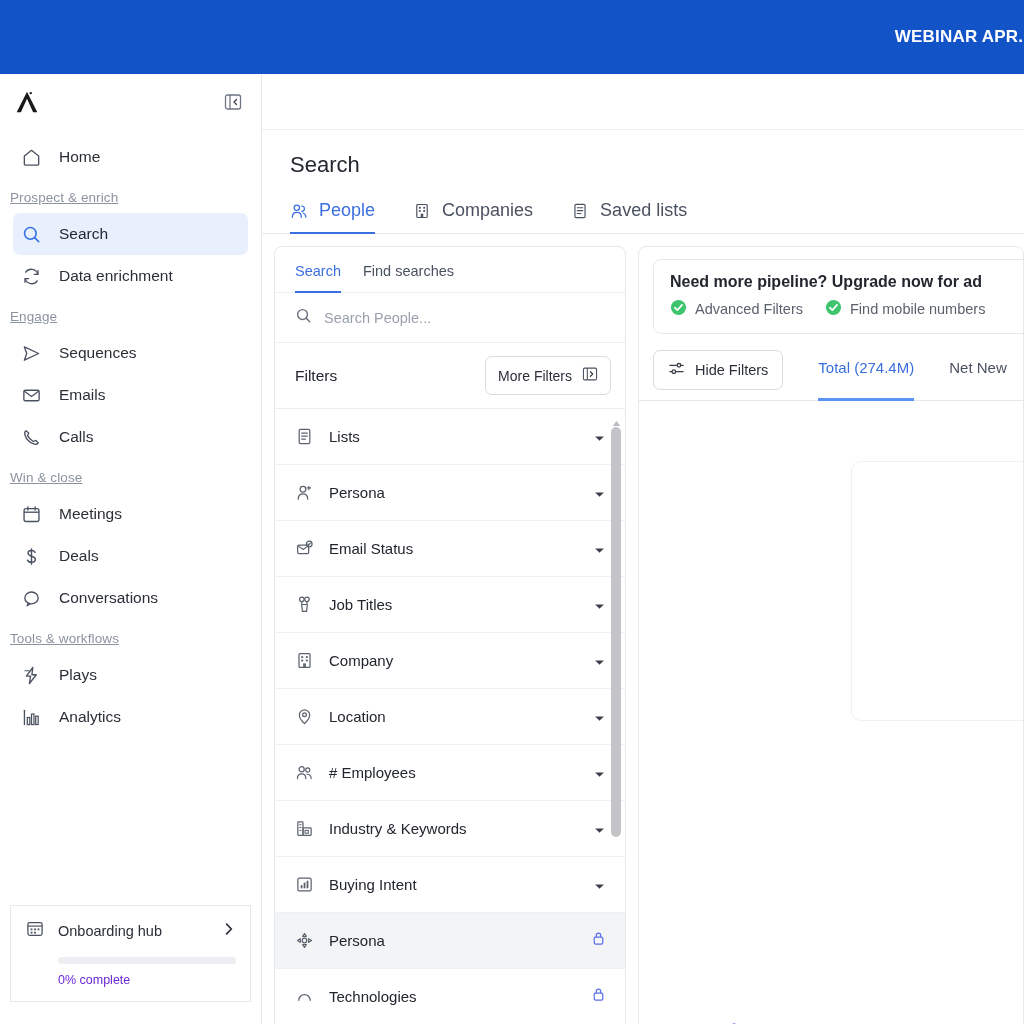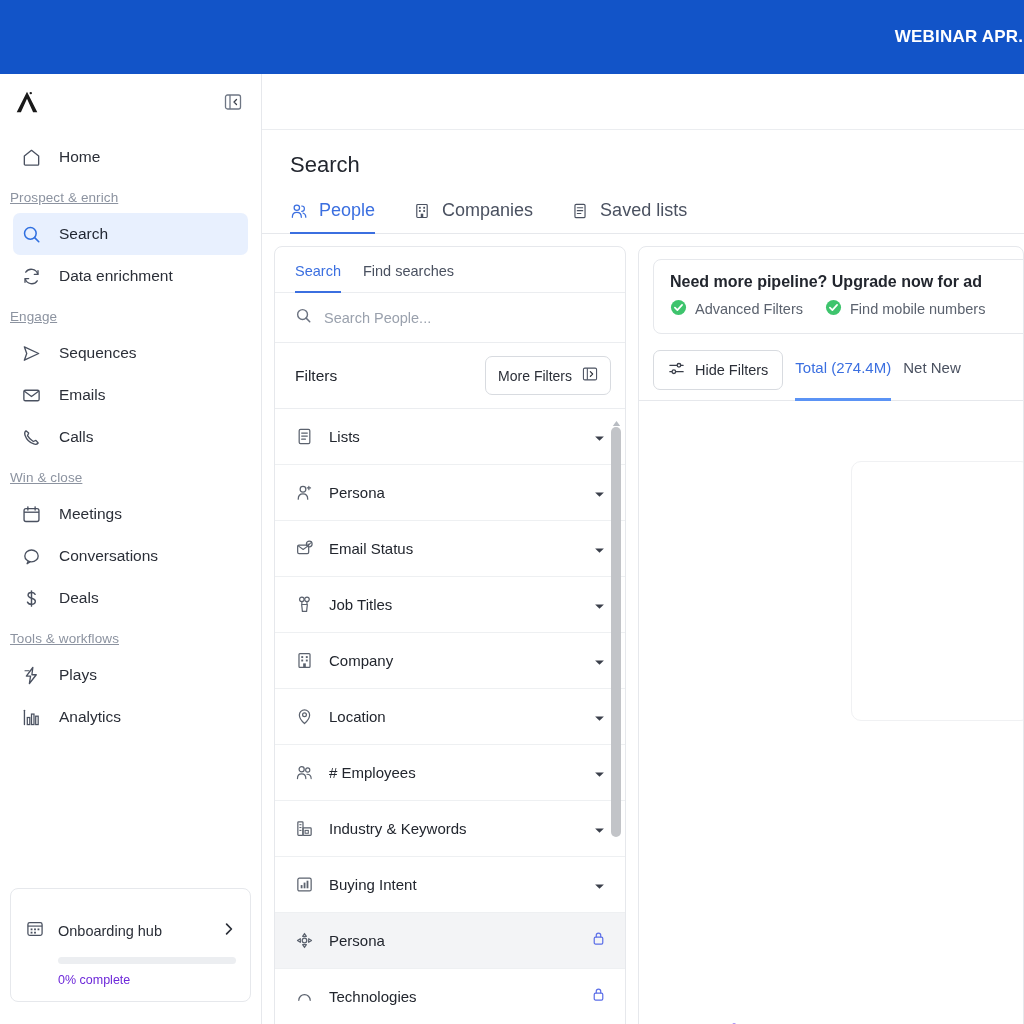--- a/index.html
+++ b/index.html
@@ -52,21 +52,21 @@
     border-radius: 7px; cursor: pointer;
     color: #2b2f38; font-size: 15.5px;
   }
   .nav-item .ni-ico { width: 21px; height: 21px; flex: none; display:block; }
   .nav-item.active { background: #e8f0fe; }
   .nav-item.active .nav-label { color: #1f2430; font-weight: normal; }
 
   
   .onboard-card {
     margin: 0 10px 22px 10px; border: 1px solid #e6e8ec;
-    border-radius: 8px; padding: 30px 14px 14px 14px;
+    border-radius: 0; padding: 13px 14px 14px 14px;
     background: #fff;
   }
   .onboard-row {
     display: flex; align-items: center; gap: 13px;
   }
   .onboard-title { font-size: 14.5px; color: #2b2f38; flex: 1; }
   .progress-track {
     height: 7px; background: #eceef1; border-radius: 4px;
     margin: 14px 0 9px 33px;
   }
@@ -159,21 +159,21 @@
   .upgrade-banner {
     margin: 12px 0 0 14px; border: 1px solid #e6e8ec;
     border-radius: 8px; padding: 13px 16px 14px 16px;
     background: #fff; width: 500px;
   }
   .ub-title { font-size: 16px; color: #22262e; font-weight: bold; white-space: nowrap; }
   .ub-feats { display: flex; gap: 22px; margin-top: 8px; }
   .ub-feat { display: flex; align-items: center; gap: 8px; font-size: 14.5px; color: #5b626e; white-space: nowrap; }
   .check-circle { width: 17px; height: 17px; flex: none; }
   .results-toolbar {
-    display: flex; align-items: flex-end; gap: 12px;
+    display: flex; align-items: flex-end; gap: 35px;
     padding: 16px 0 0 14px; border-bottom: 1px solid #e6e8ec;
   }
   .hide-filters-btn {
     display: flex; align-items: center; gap: 10px;
     border: 1px solid #d8dbe0; border-radius: 7px;
     padding: 9px 14px; font-size: 14.5px; color: #2b2f38;
     background: #fff; cursor: pointer; margin-bottom: 10px; font-family: inherit;
   }
   .res-tab {
     font-size: 15px; color: #4a5160; padding-bottom: 22px;
@@ -282,34 +282,34 @@
           <line x1="3.2" y1="8.6" x2="18.8" y2="8.6" stroke="#4a5160" stroke-width="1.4"></line>
           <line x1="7.2" y1="3" x2="7.2" y2="6.4" stroke="#4a5160" stroke-width="1.4" stroke-linecap="round"></line>
           <line x1="14.8" y1="3" x2="14.8" y2="6.4" stroke="#4a5160" stroke-width="1.4" stroke-linecap="round"></line>
         </svg>
       </span>
       <span class="nav-label">Meetings</span>
     </div>
     <div class="nav-item">
       <span>
         <svg class="ni-ico" viewBox="0 0 22 22" fill="none">
+          <line x1="11" y1="3" x2="11" y2="19" stroke="#4a5160" stroke-width="1.5" stroke-linecap="round"></line>
+          <path d="M14.8 6.6 C14 5.3 12.6 4.8 11 4.8 C8.8 4.8 7.4 6 7.4 7.7 C7.4 11.6 15 9.8 15 13.8 C15 15.7 13.3 17 11 17 C9 17 7.4 16.3 6.8 14.8" stroke="#4a5160" stroke-width="1.5" fill="none" stroke-linecap="round"></path>
+        </svg>
+      </span>
+      <span class="nav-label">Deals</span>
+    </div>
+    <div class="nav-item">
+      <span>
+        <svg class="ni-ico" viewBox="0 0 22 22" fill="none">
           <ellipse cx="11" cy="10.4" rx="7" ry="6.2" stroke="#4a5160" stroke-width="1.4"></ellipse>
           <path d="M7.6 15.6 L6.4 18.6 L9.8 16.5" stroke="#4a5160" stroke-width="1.4" stroke-linejoin="round" fill="none"></path>
         </svg>
       </span>
       <span class="nav-label">Conversations</span>
-    </div>
-    <div class="nav-item">
-      <span>
-        <svg class="ni-ico" viewBox="0 0 22 22" fill="none">
-          <line x1="11" y1="3" x2="11" y2="19" stroke="#4a5160" stroke-width="1.5" stroke-linecap="round"></line>
-          <path d="M14.8 6.6 C14 5.3 12.6 4.8 11 4.8 C8.8 4.8 7.4 6 7.4 7.7 C7.4 11.6 15 9.8 15 13.8 C15 15.7 13.3 17 11 17 C9 17 7.4 16.3 6.8 14.8" stroke="#4a5160" stroke-width="1.5" fill="none" stroke-linecap="round"></path>
-        </svg>
-      </span>
-      <span class="nav-label">Deals</span>
     </div>
 
     <div class="nav-section-label">Tools &amp; workflows</div>
     <div class="nav-item">
       <span>
         <svg class="ni-ico" viewBox="0 0 22 22" fill="none">
           <path d="M12.4 2.6 L5.6 11.6 H10 L8.8 19.4 L16 10.2 H11.4 Z" stroke="#4a5160" stroke-width="1.4" stroke-linejoin="round"></path>
           <line x1="4.2" y1="6" x2="8.4" y2="6" stroke="#4a5160" stroke-width="1.2" stroke-linecap="round"></line>
         </svg>
       </span>

